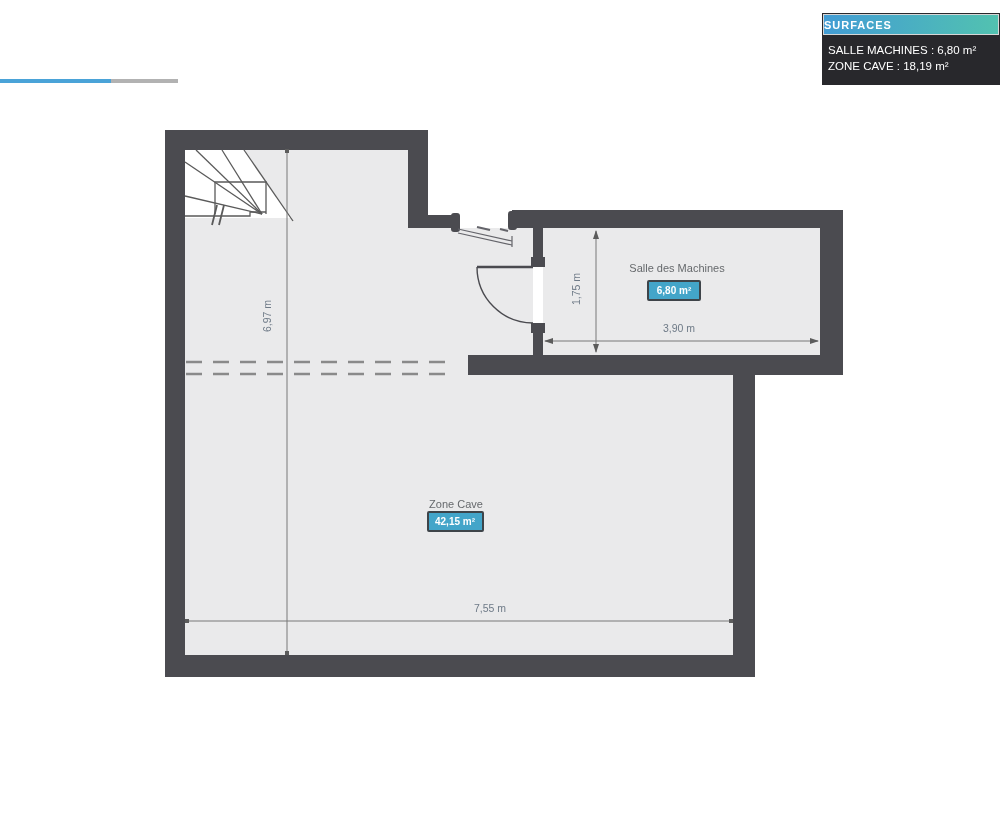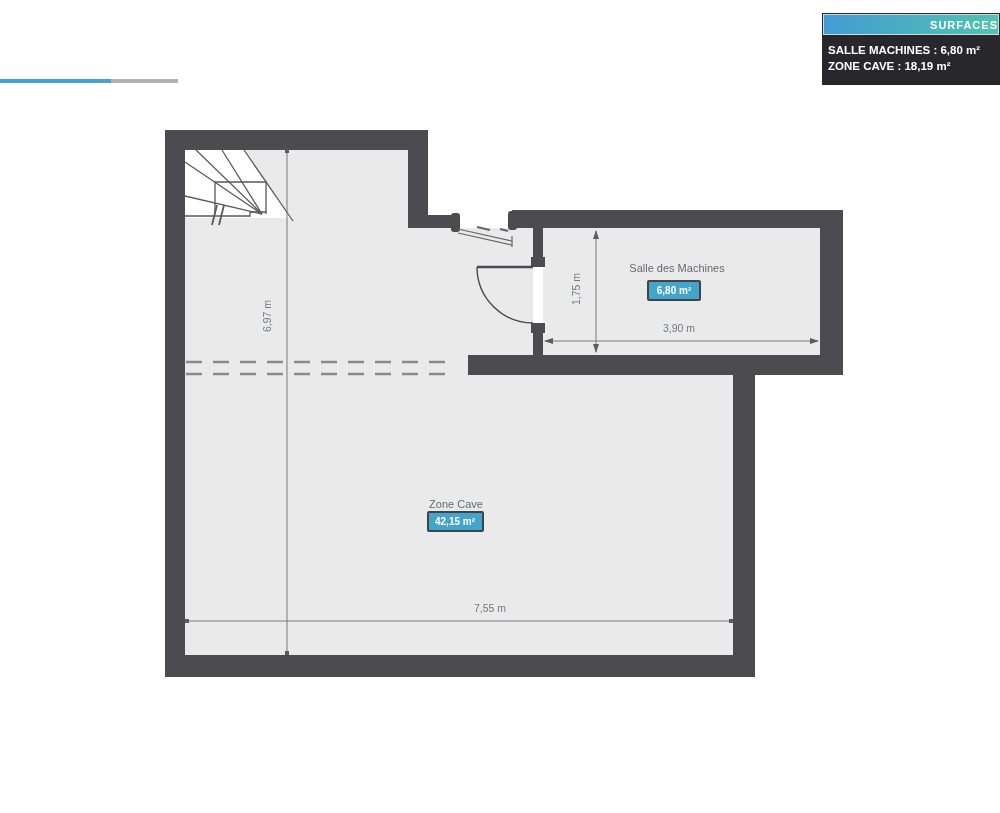--- a/index.html
+++ b/index.html
@@ -9,24 +9,24 @@
 
   
   .room-label{font-family:"Liberation Sans",sans-serif;font-size:11px;fill:#66696c;}
   .dim-label{font-family:"Liberation Sans",sans-serif;font-size:10.5px;fill:#6e7a87;}
   .badge-text{font-family:"Liberation Sans",sans-serif;font-size:10px;font-weight:bold;fill:#ffffff;}
 
   
   #legend{position:absolute;top:13px;right:0;width:178px;background:#28282c;
           padding:1px 1px 6px 1px;box-sizing:border-box;}
   #legend-header{height:19px;background:linear-gradient(90deg,#429cd4,#52c2b0);
-          border:1px solid #d6d6d6;display:flex;align-items:center;justify-content:flex-end;}
+          border:1px solid #d6d6d6;display:flex;align-items:center;justify-content:flex-start;}
   #legend-header span{color:#ffffff;font-size:11px;font-weight:bold;letter-spacing:1px;}
   #legend-body{padding:7px 6px 5px 5px;}
-  .legend-line{color:#ffffff;font-size:11.5px;font-weight:bold;line-height:16px;white-space:nowrap;}
+  .legend-line{color:#ffffff;font-size:11.5px;font-weight:normal;line-height:16px;white-space:nowrap;}
   #legend-scrollbar{position:absolute;top:79px;left:0;width:178px;height:4px;background:#b2b2b2;}
   #legend-scroll-thumb{position:absolute;left:0;top:0;height:4px;width:111px;background:#4aa3d8;}
 </style>
 </head>
 <body>
 
 <div id="app">
 
   <svg id="plan-svg" width="1000" height="813" viewBox="0 0 1000 813">
 

